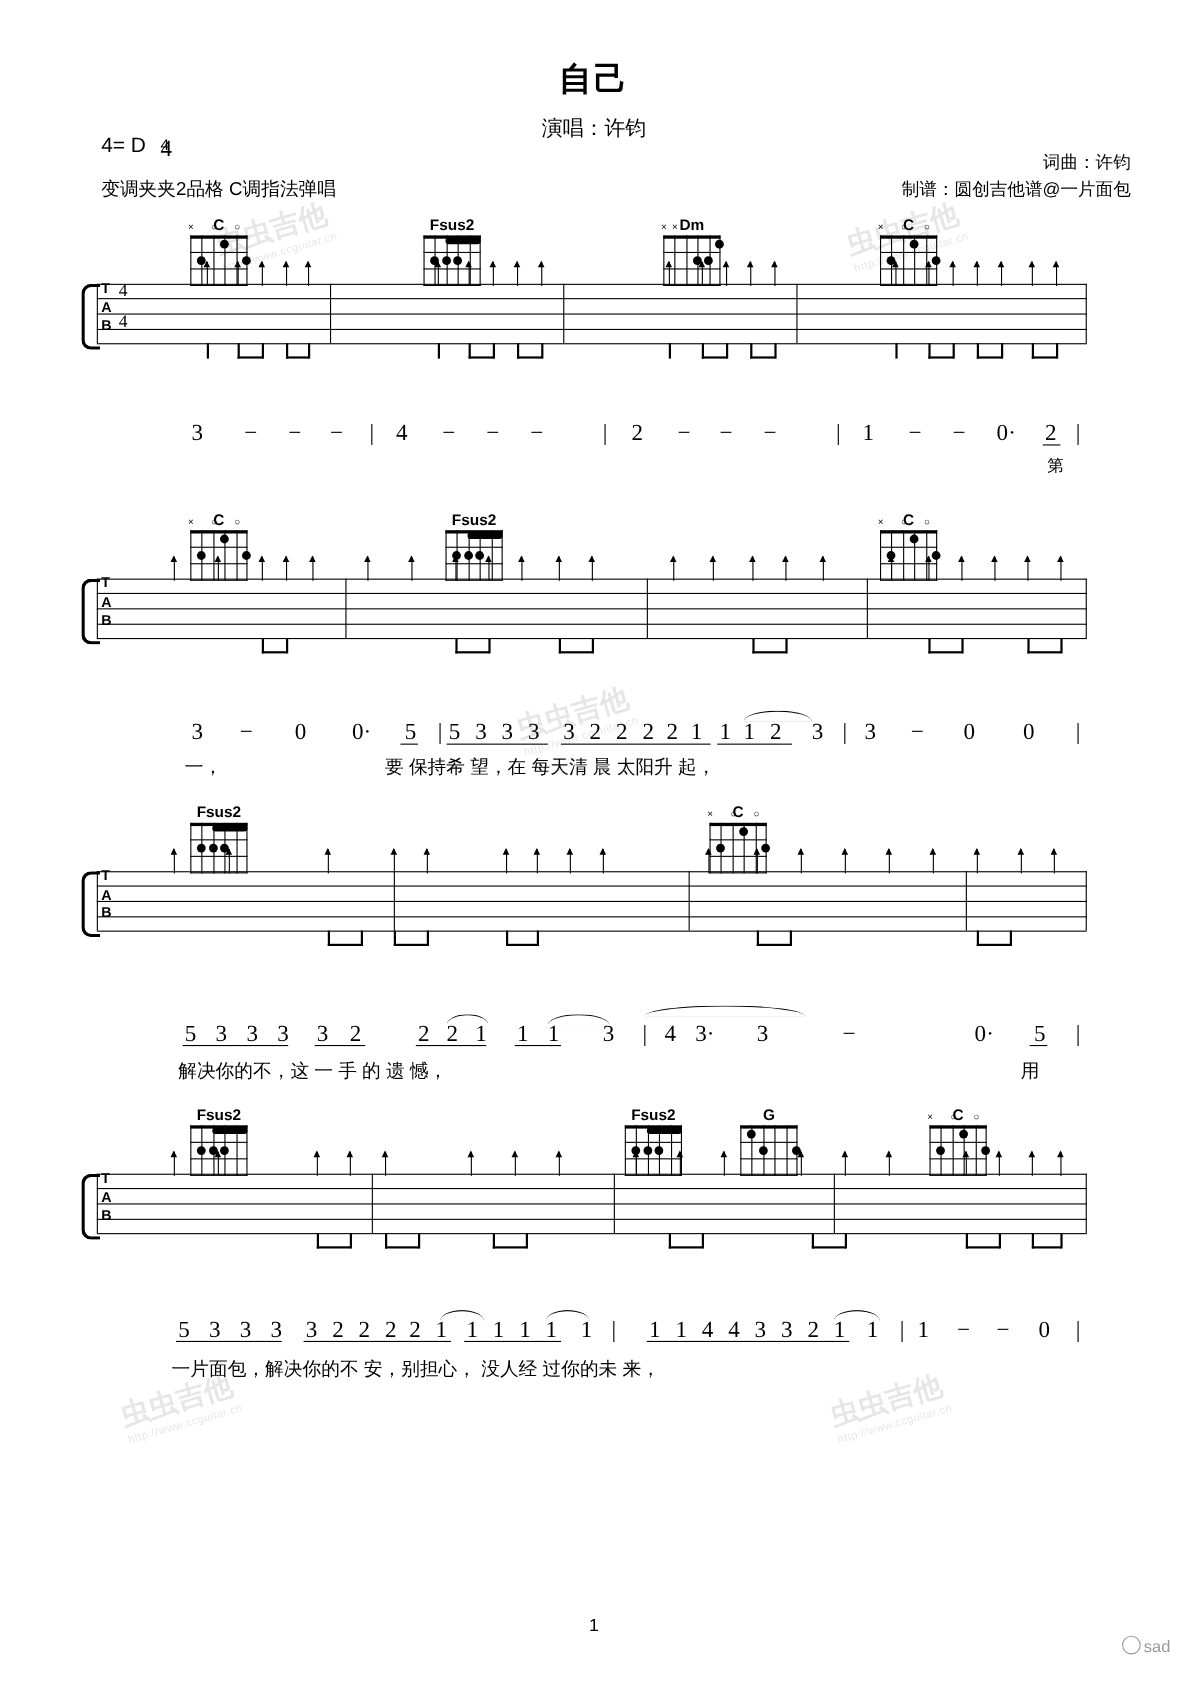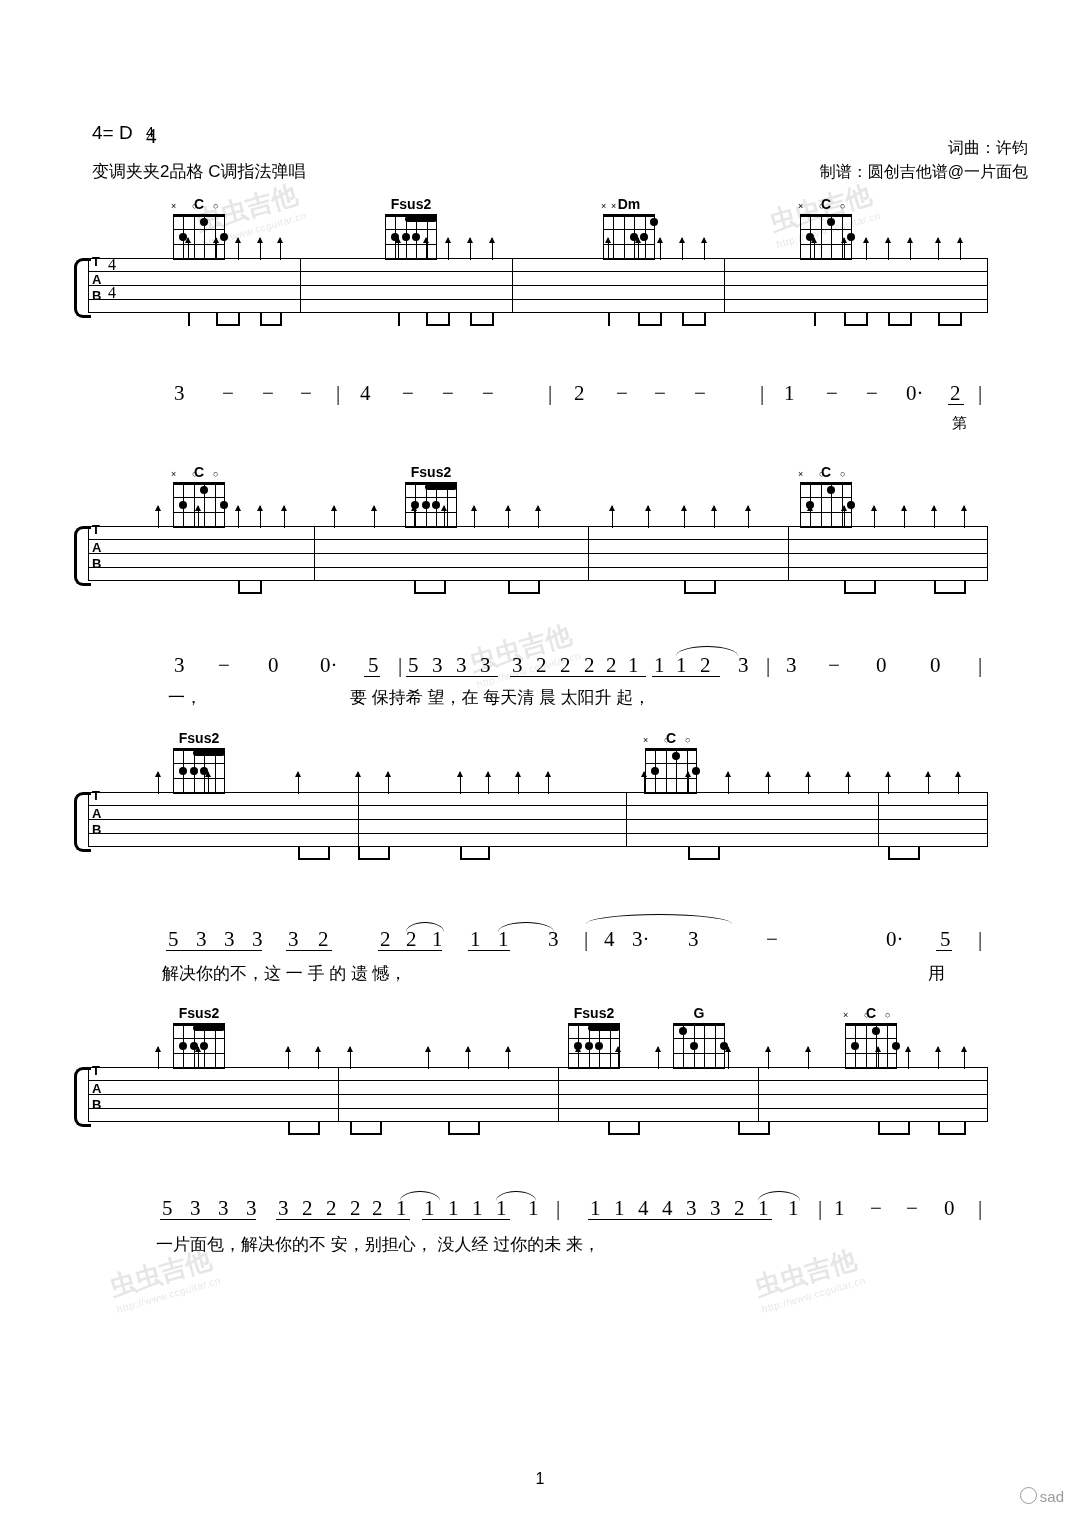--- a/index.html
+++ b/index.html
@@ -118,20 +118,22 @@
 <body>
 
 <div class="page">
 
   <div class="wm w1">虫虫吉他<small>http://www.ccguitar.cn</small></div>
   <div class="wm w2">虫虫吉他<small>http://www.ccguitar.cn</small></div>
   <div class="wm w3">虫虫吉他<small>http://www.ccguitar.cn</small></div>
   <div class="wm w4">虫虫吉他<small>http://www.ccguitar.cn</small></div>
   <div class="wm w5">虫虫吉他<small>http://www.ccguitar.cn</small></div>
 
+  <div class="title">自己</div>
+  <div class="singer">演唱：许钧</div>
 
   <div class="key-line">
     <span>4= D</span>
     <span class="frac">
       <span class="num">4</span>
       <span class="den">4</span>
     </span>
   </div>
   <div class="capo">变调夹夹2品格  C调指法弹唱</div>
   <div class="credit1">词曲：许钧</div>

